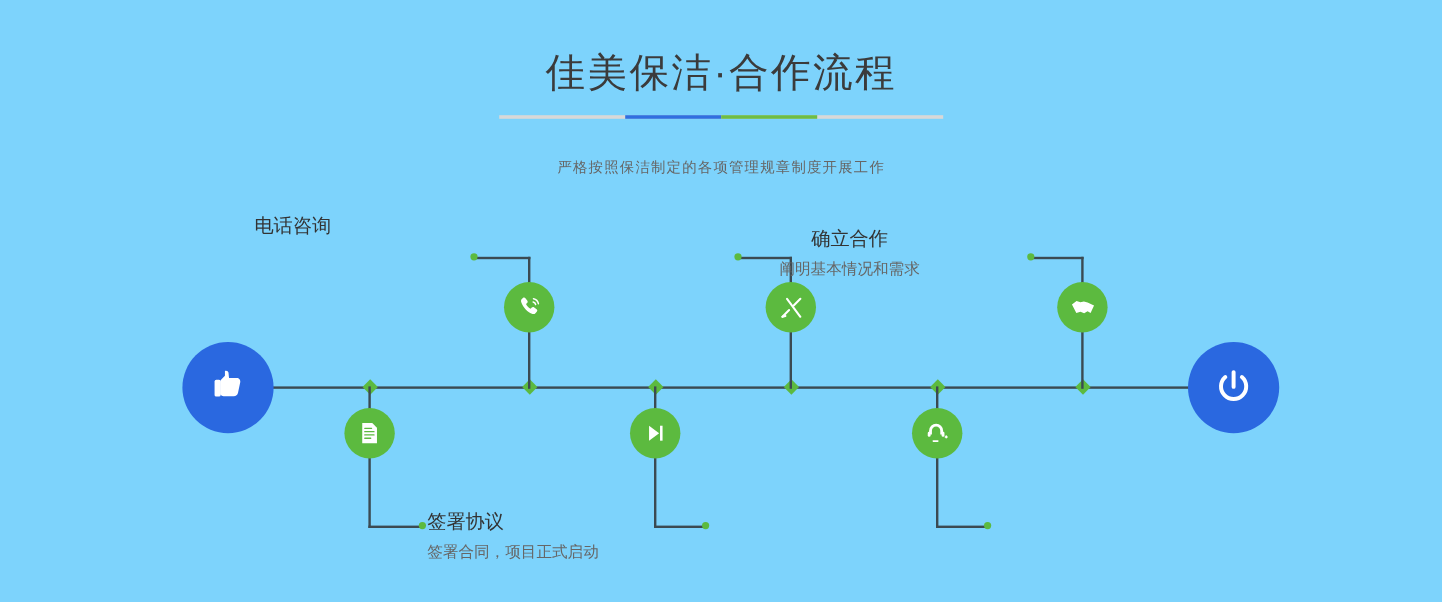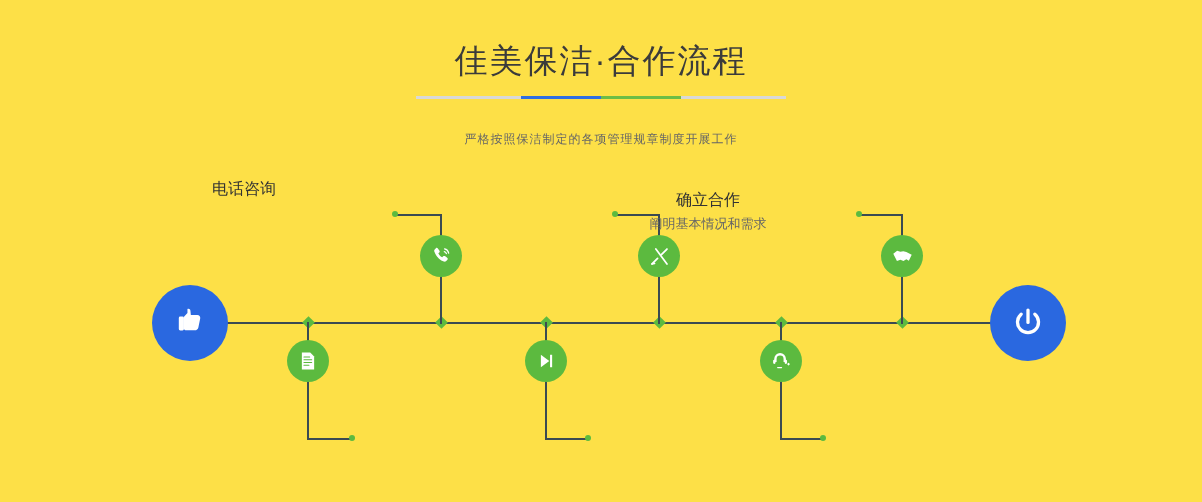--- a/index.html
+++ b/index.html
@@ -10,21 +10,21 @@
   }
   body {
     font-family: "Liberation Sans", "DejaVu Sans", sans-serif;
     color: #333;
   }
   #stage {
     position: relative;
     width: 1202px;
     height: 502px;
     overflow: hidden;
-    background: #fde047;
+    background: #7dd3fc;
   }
 
   
   .header {
     position: absolute;
     left: 0;
     top: 0;
     width: 1202px;
     text-align: center;
   }
@@ -215,20 +215,24 @@
     <div class="conn" style="left:307px; top:288px; width:44px; height:2px;"></div>
     <div class="tip-dot" style="left:349px; top:285px;"></div>
     <div class="circle down" style="left:308px;">
       <span>
         <svg width="22" height="22" viewBox="0 0 24 24" fill="#ffffff">
           <path d="M5.3 2.8h9.1l4.3 4.3v14.1H5.3z" opacity="1"></path>
           <path d="M7.6 7.6h6.2M7.6 10.6h8.4M7.6 13.6h8.4M7.6 16.6h5.4" stroke="#5cba3f" stroke-width="1.2" stroke-linecap="round"></path>
         </svg>
       </span>
     </div>
+    <div class="label down" style="left:356px; top:275px; width:300px;">
+      <div class="lab-title">签署协议</div>
+      <div class="lab-desc">签署合同，项目正式启动</div>
+    </div>
 
     <div class="node-dot" style="left:659px;"></div>
     <div class="conn" style="left:658px; top:64px; width:2px; height:110px;"></div>
     <div class="conn" style="left:616px; top:64px; width:44px; height:2px;"></div>
     <div class="tip-dot" style="left:612px; top:61px;"></div>
     <div class="circle up" style="left:659px;">
       <span>
         <svg width="23" height="23" viewBox="0 0 24 24" fill="none" stroke="#ffffff" stroke-width="1.8" stroke-linecap="round">
           <path d="M4.2 19.8L10 14"></path>
           <path d="M14 10l5.8-5.8"></path>

